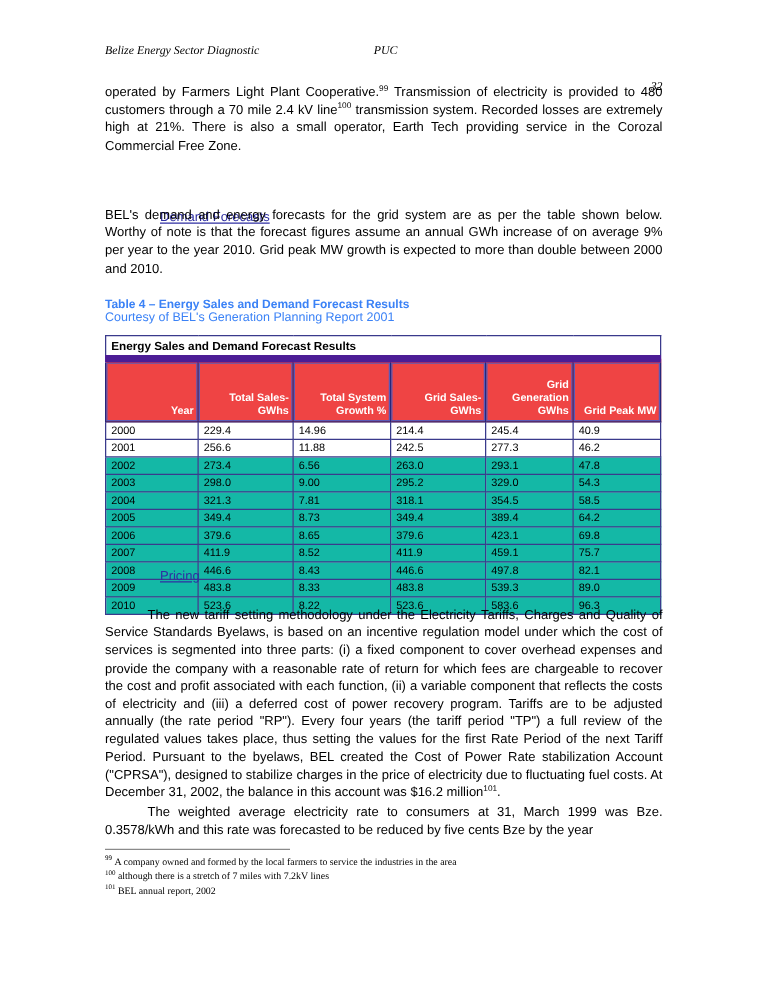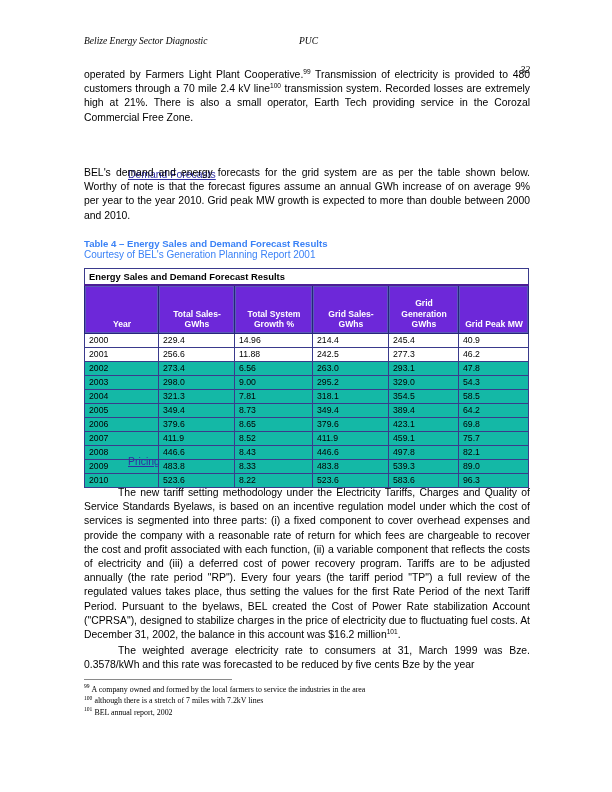--- a/index.html
+++ b/index.html
@@ -98,28 +98,28 @@
     border: 1px solid #3a3a8c;
     padding: 0;
     vertical-align: top;
   }
   .xtable .tbl-title-cell {
     background: #ffffff;
     color: #000000;
     font-weight: bold;
     font-size: 9.4px;
     padding: 2px 4px 2px 4px;
-    border-bottom: 2px solid #4c1d95;
+    border-bottom: 6px solid #4c1d95;
     text-align: left;
   }
   .xtable thead th.hcell {
-    background: #6d28d9;
+    background: #ef4444;
     color: #ffffff;
     font-weight: bold;
-    text-align: center;
+    text-align: right;
     padding: 2px 3px 3px 4px;
     font-size: 8.6px;
     line-height: 10.6px;
     border: 1px solid #26267a;
     box-shadow: inset 0 0 0 1px #5a5ab8;
     height: 42px;
     vertical-align: bottom;
   }
   .xtable thead th.hcell.v-mid { vertical-align: bottom; }
   .xtable tbody td {

